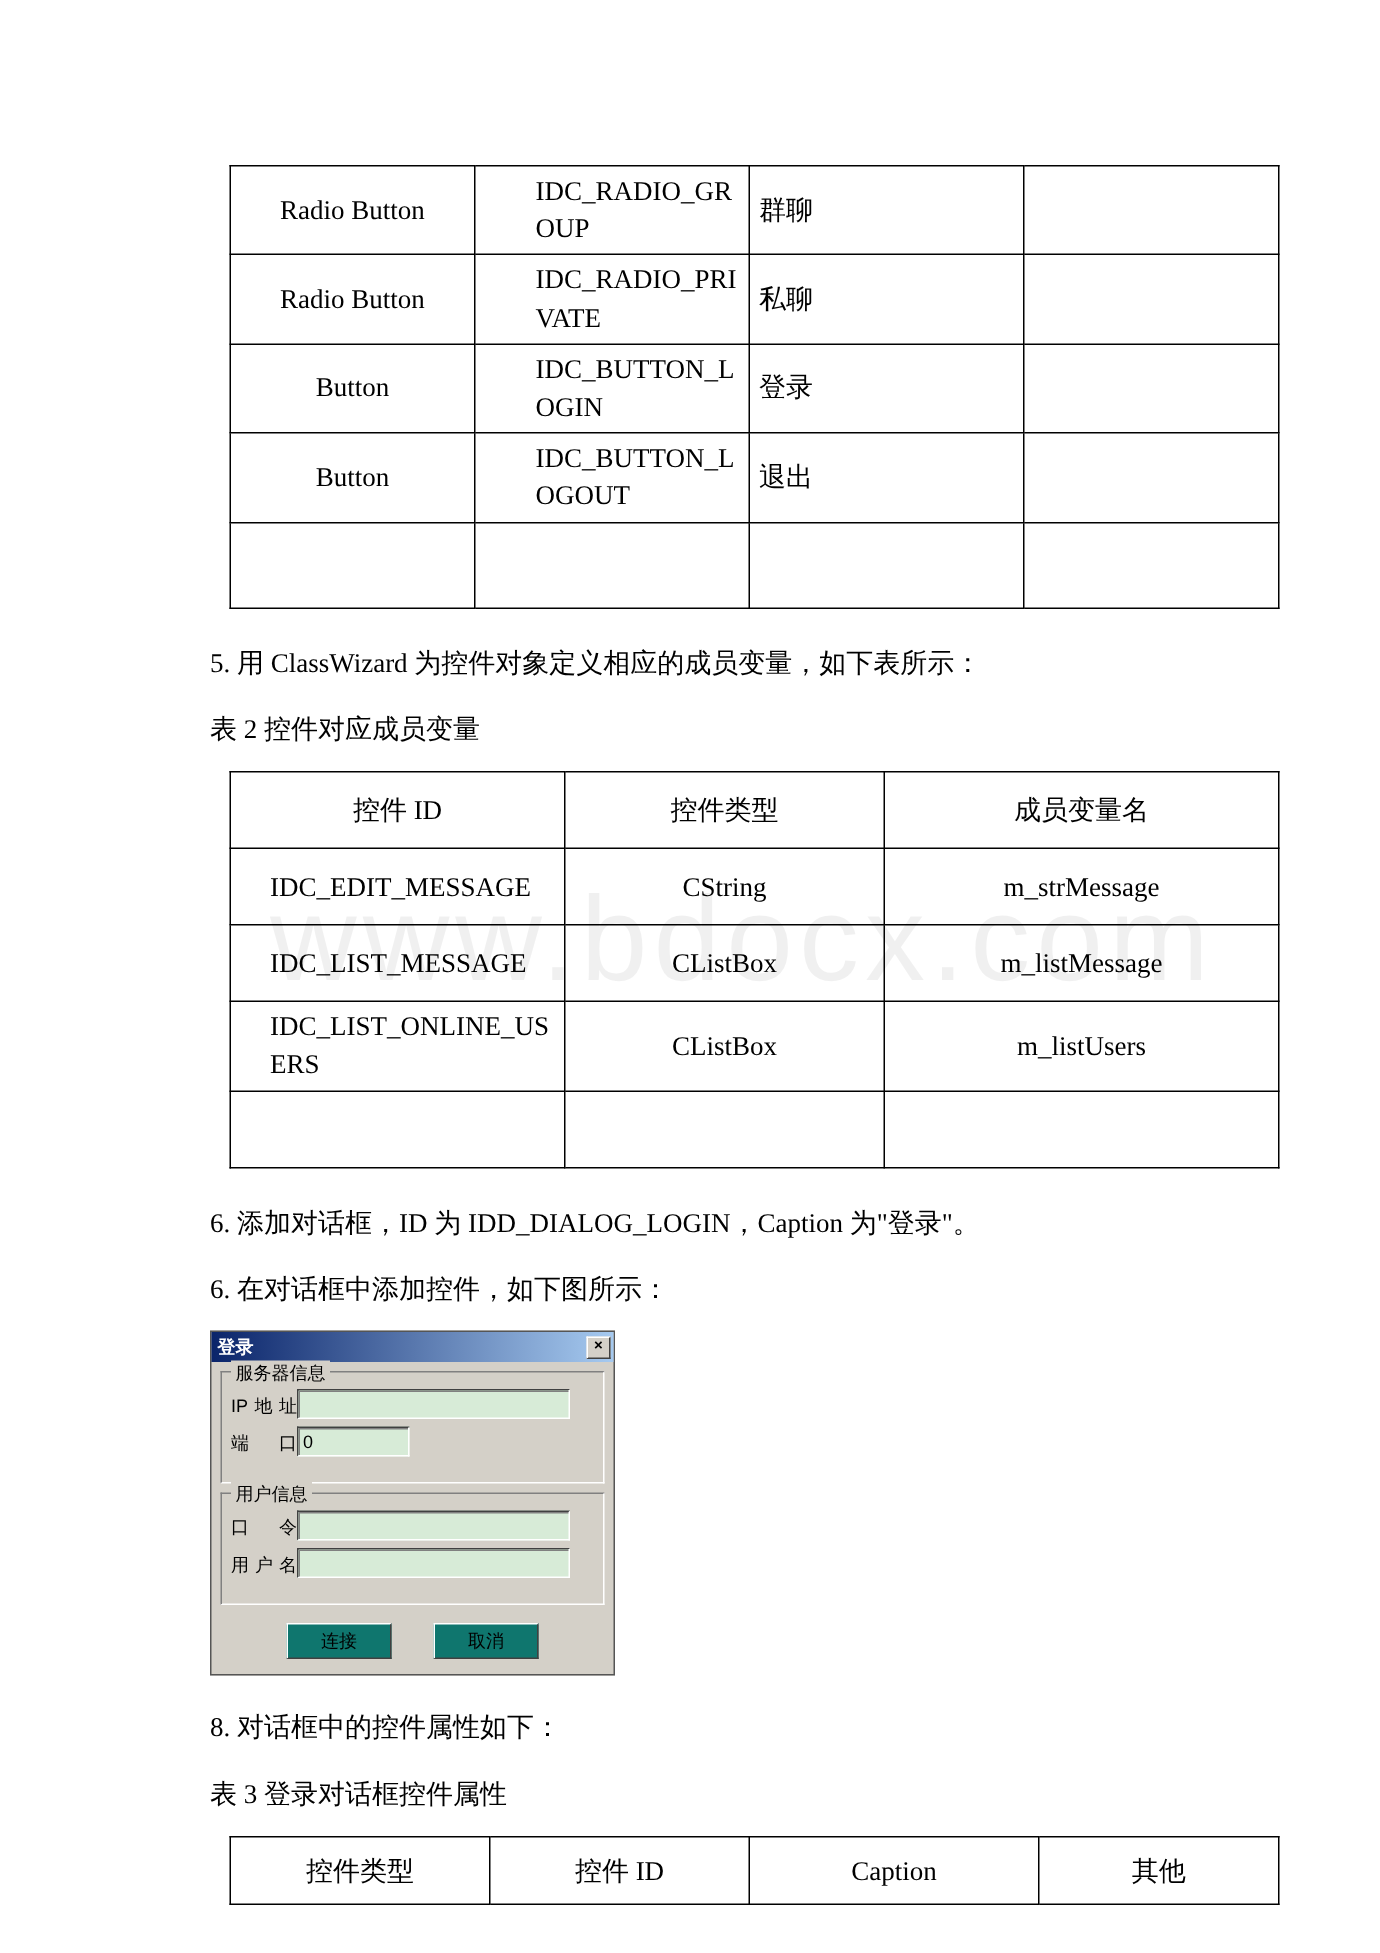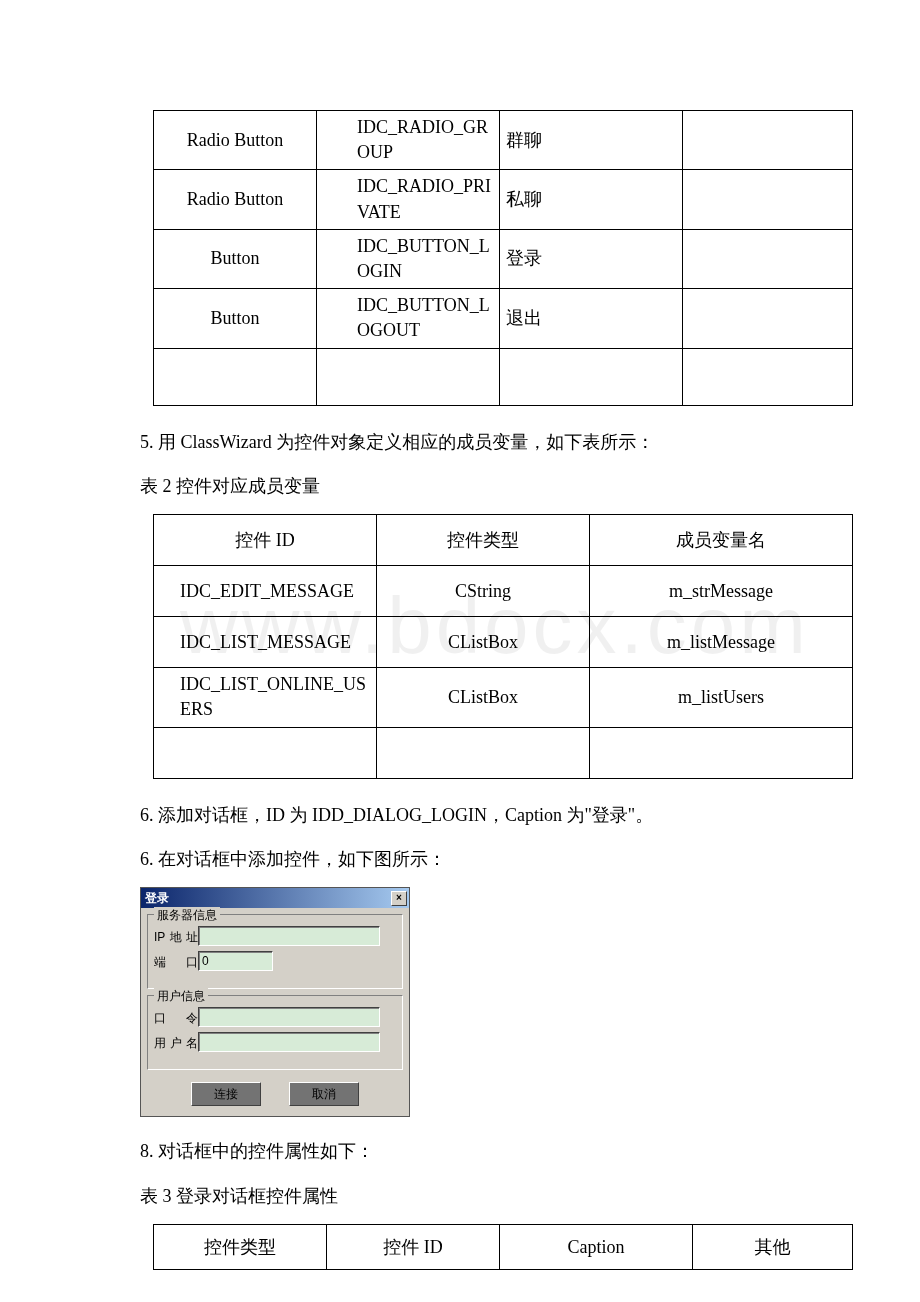--- a/index.html
+++ b/index.html
@@ -123,21 +123,21 @@
   }
   .editbox.long { width: 180px; }
   .editbox.short { width: 70px; padding-left:3px; font-size:12px; line-height:18px;}
   .btnrow {
     display:flex; gap: 28px;
     justify-content:center;
     padding: 6px 0 10px 0;
   }
   .winbtn {
     min-width: 68px; height: 22px;
-    background:#737373;
+    background:#0f766e;
     border:1px solid #fff;
     border-right-color:#404040; border-bottom-color:#404040;
     font-size:12px;
     display:flex; align-items:center; justify-content:center;
   }
 </style>
 </head>
 <body>
 
 <div class="page">

